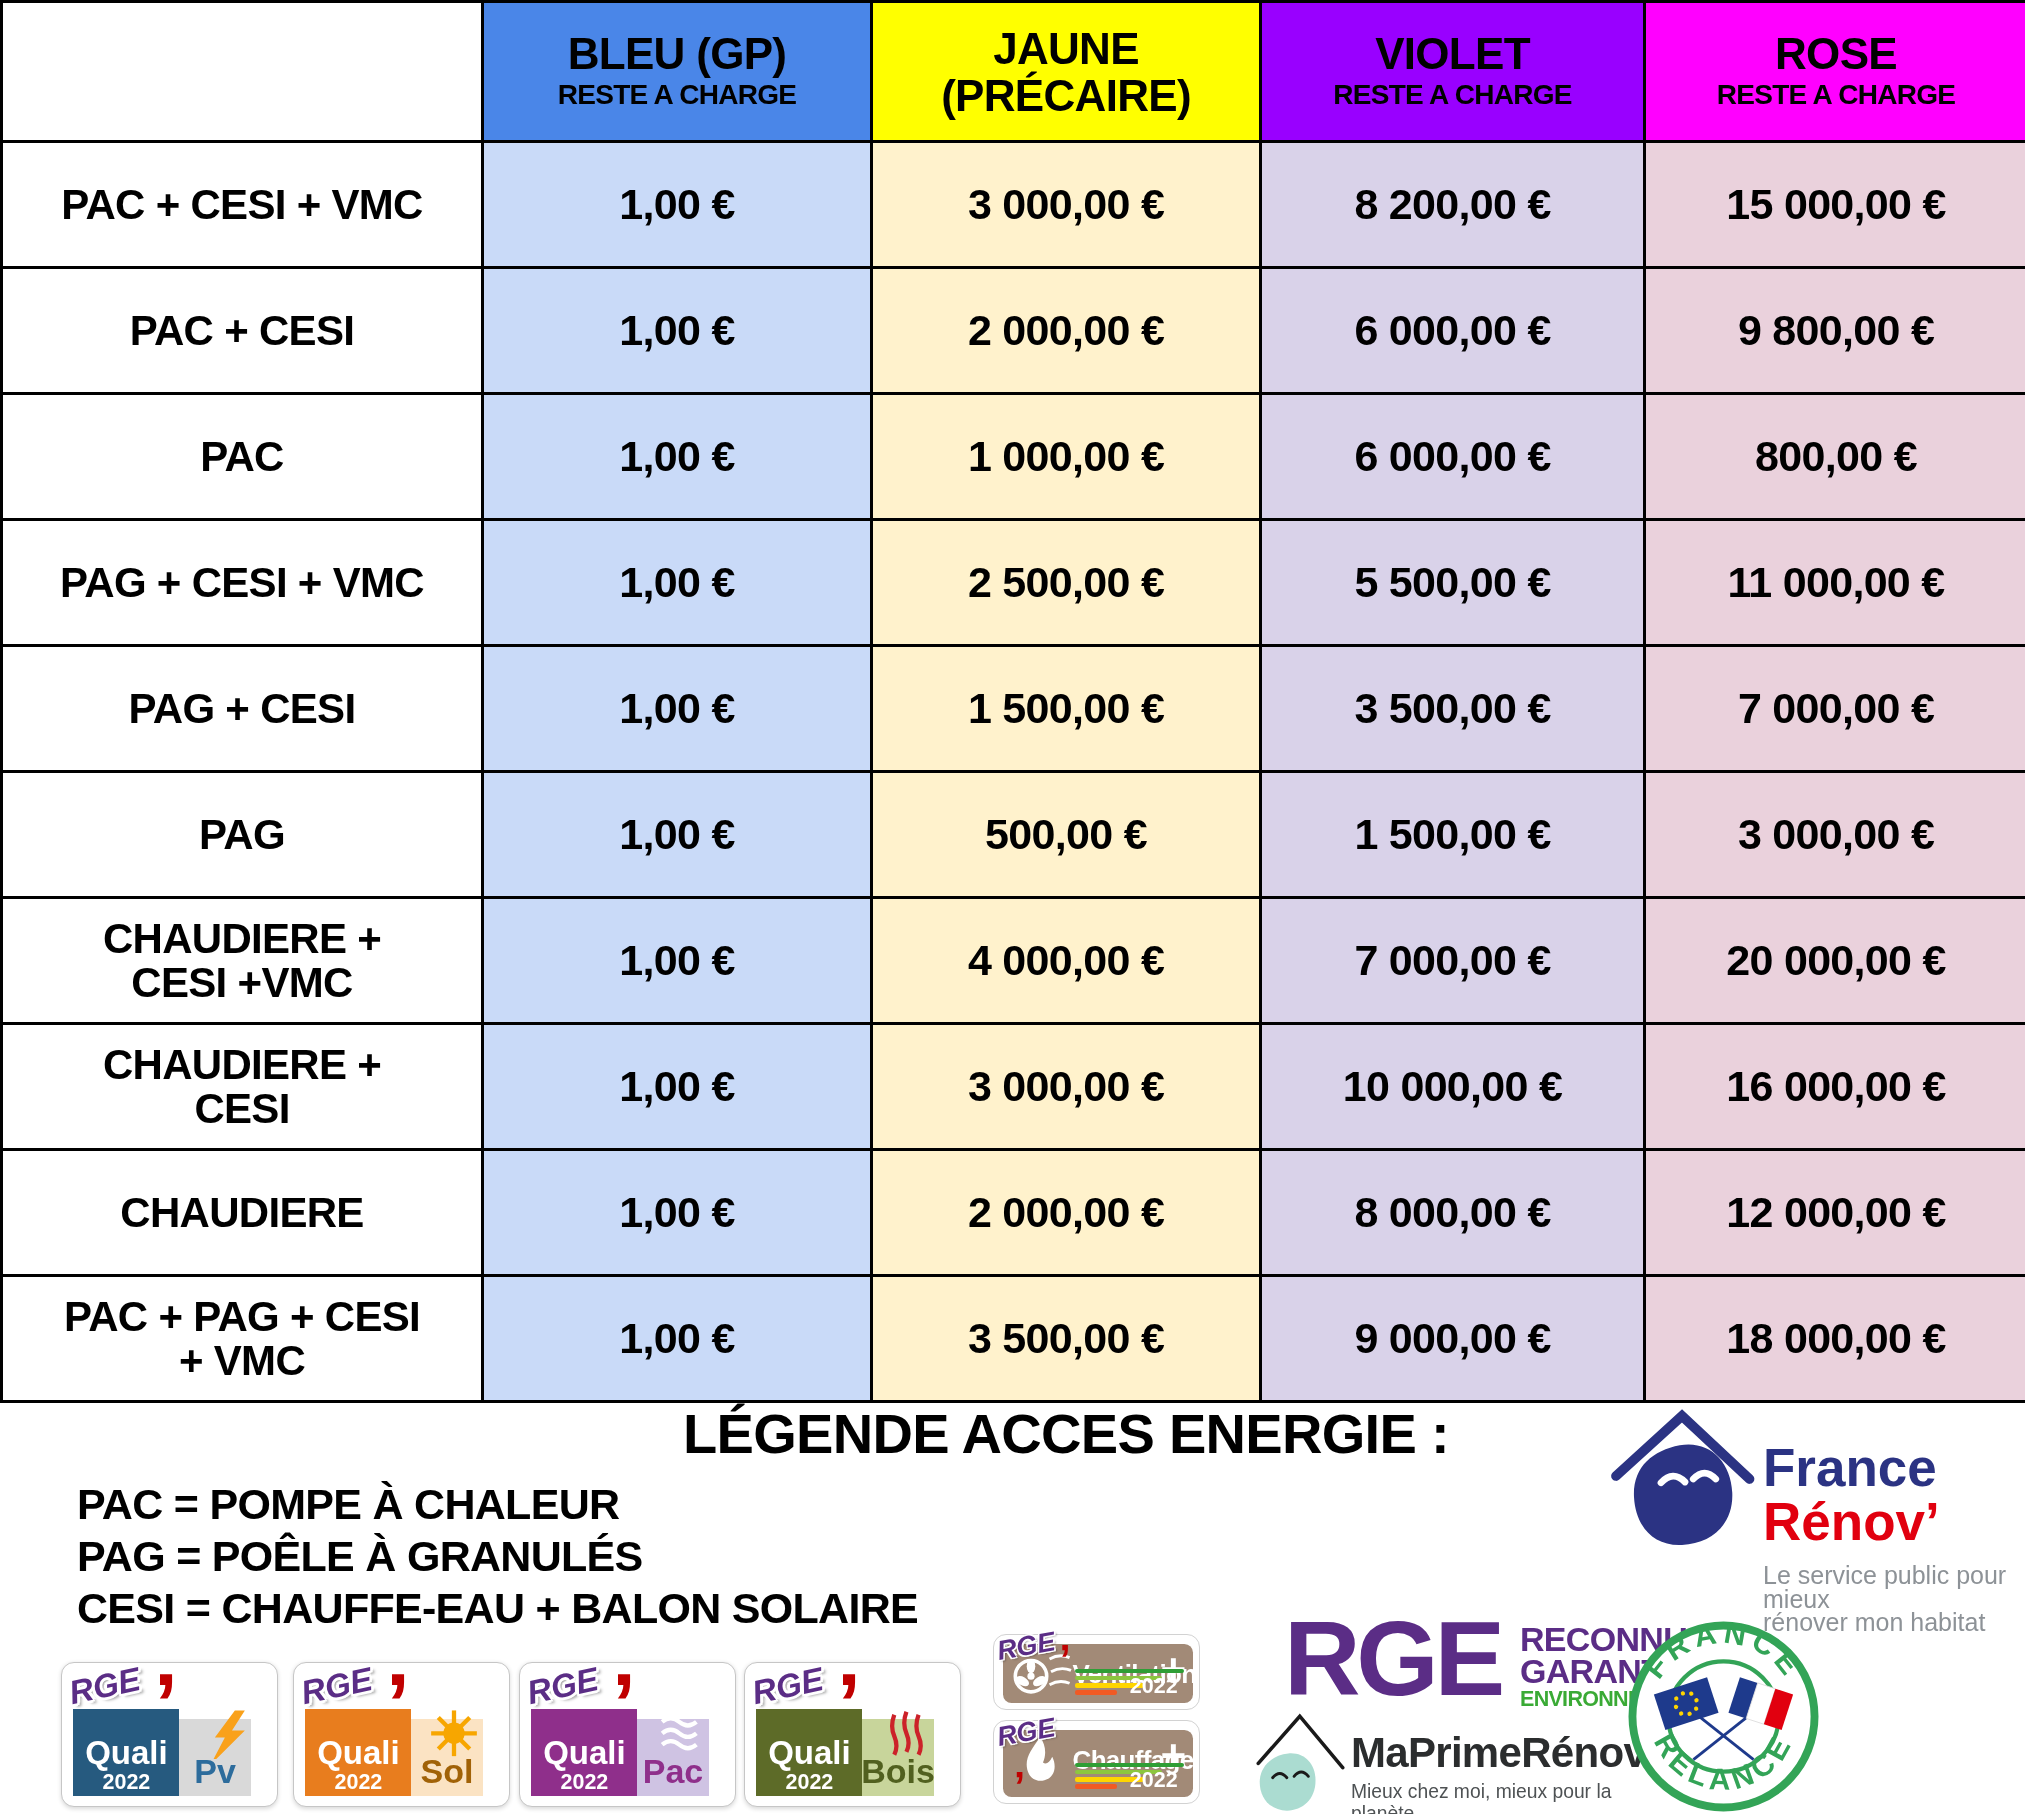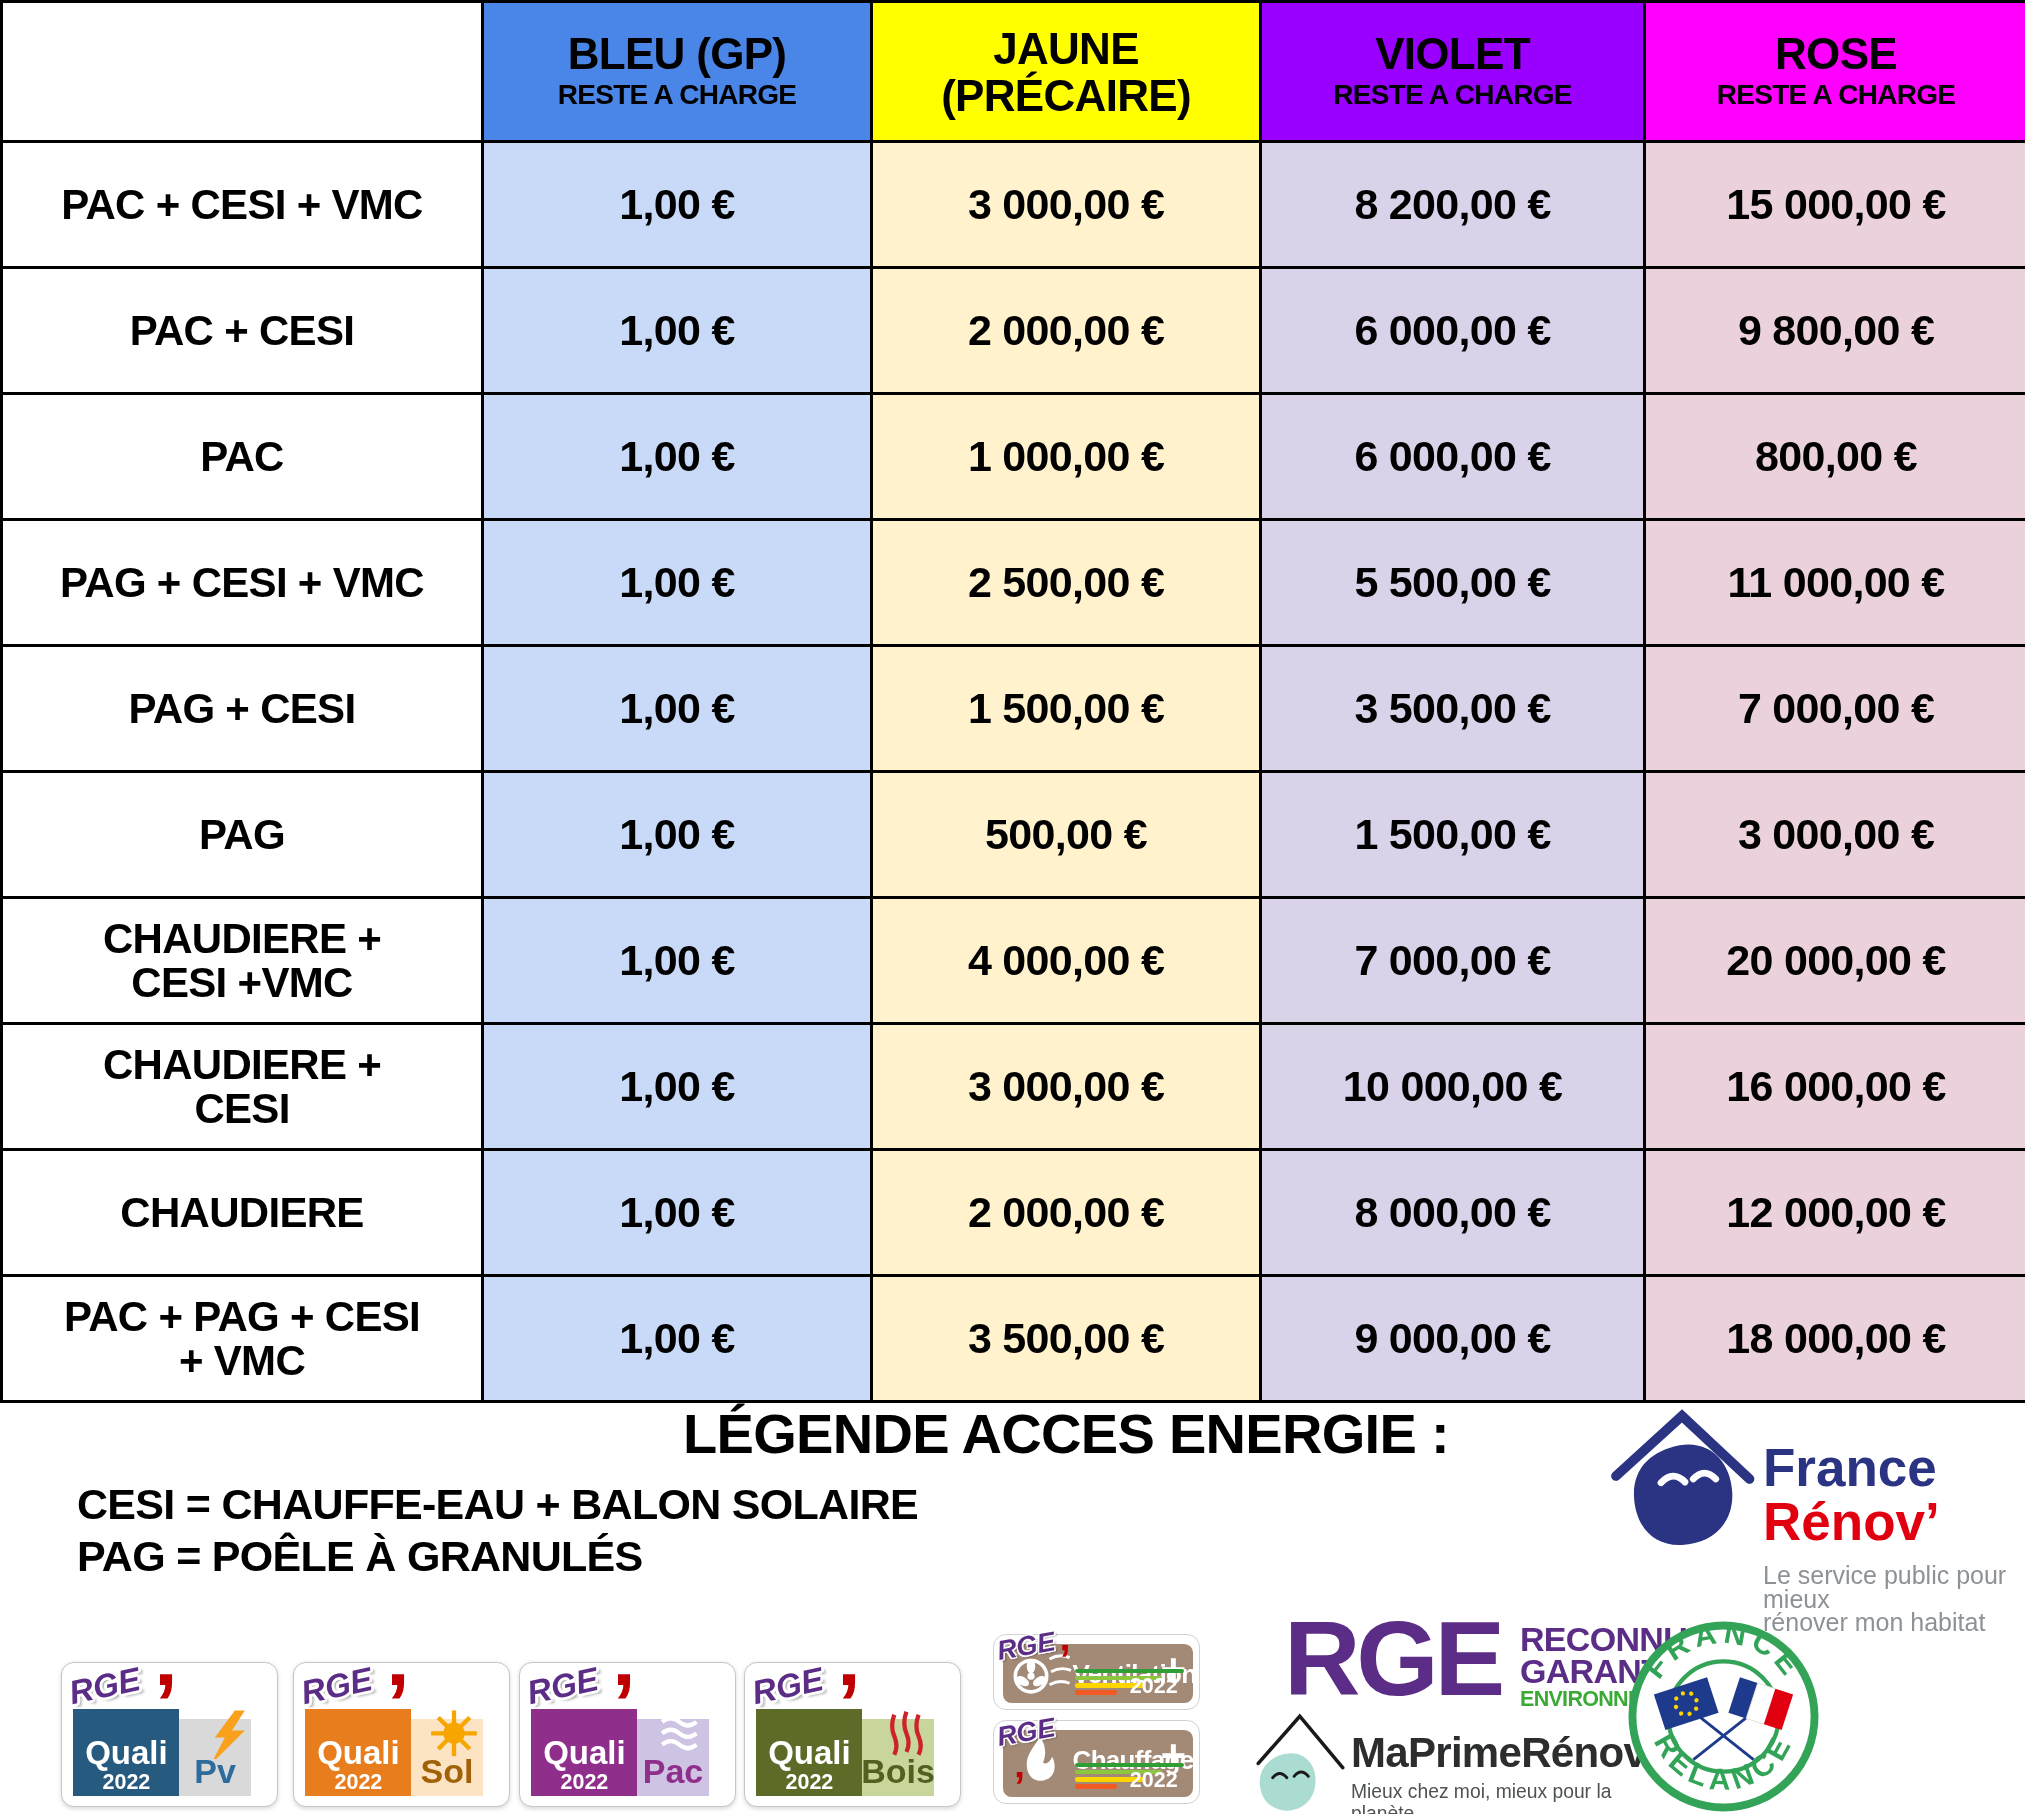--- a/index.html
+++ b/index.html
@@ -173,22 +173,23 @@
     <td class="val c0">1,00 €</td>
     <td class="val c1">3 500,00 €</td>
     <td class="val c2">9 000,00 €</td>
     <td class="val c3">18 000,00 €</td>
   </tr>
 </tbody>
   </table>
 
 <div class="legend-title">LÉGENDE ACCES ENERGIE :</div>
 <div class="legend-items">
+  <div>PAC = POMPE À CHALEUR</div>
+  <div>PAG = POÊLE À GRANULÉS</div>
   <div>CESI = CHAUFFE-EAU + BALON SOLAIRE</div>
-  <div>PAG = POÊLE À GRANULÉS</div>
 </div>
 
 <div class="fr-renov">
   <svg width="150" height="150" viewBox="0 0 200 200">
     <path d="M12,96 L100,16 L190,100" fill="none" stroke="#2b3383" stroke-width="13" stroke-linecap="round"></path>
     <path d="M97,55 C135,48 165,75 167,118 C169,160 140,186 100,188 C62,190 38,163 36,124 C34,85 60,62 97,55 Z" fill="#2b3383"></path>
     <path d="M72,105 q16,-17 32,-1" fill="none" stroke="#fff" stroke-width="9" stroke-linecap="round"></path>
     <path d="M115,100 q15,-16 30,0" fill="none" stroke="#fff" stroke-width="9" stroke-linecap="round"></path>
   </svg>
   <div class="txt">

